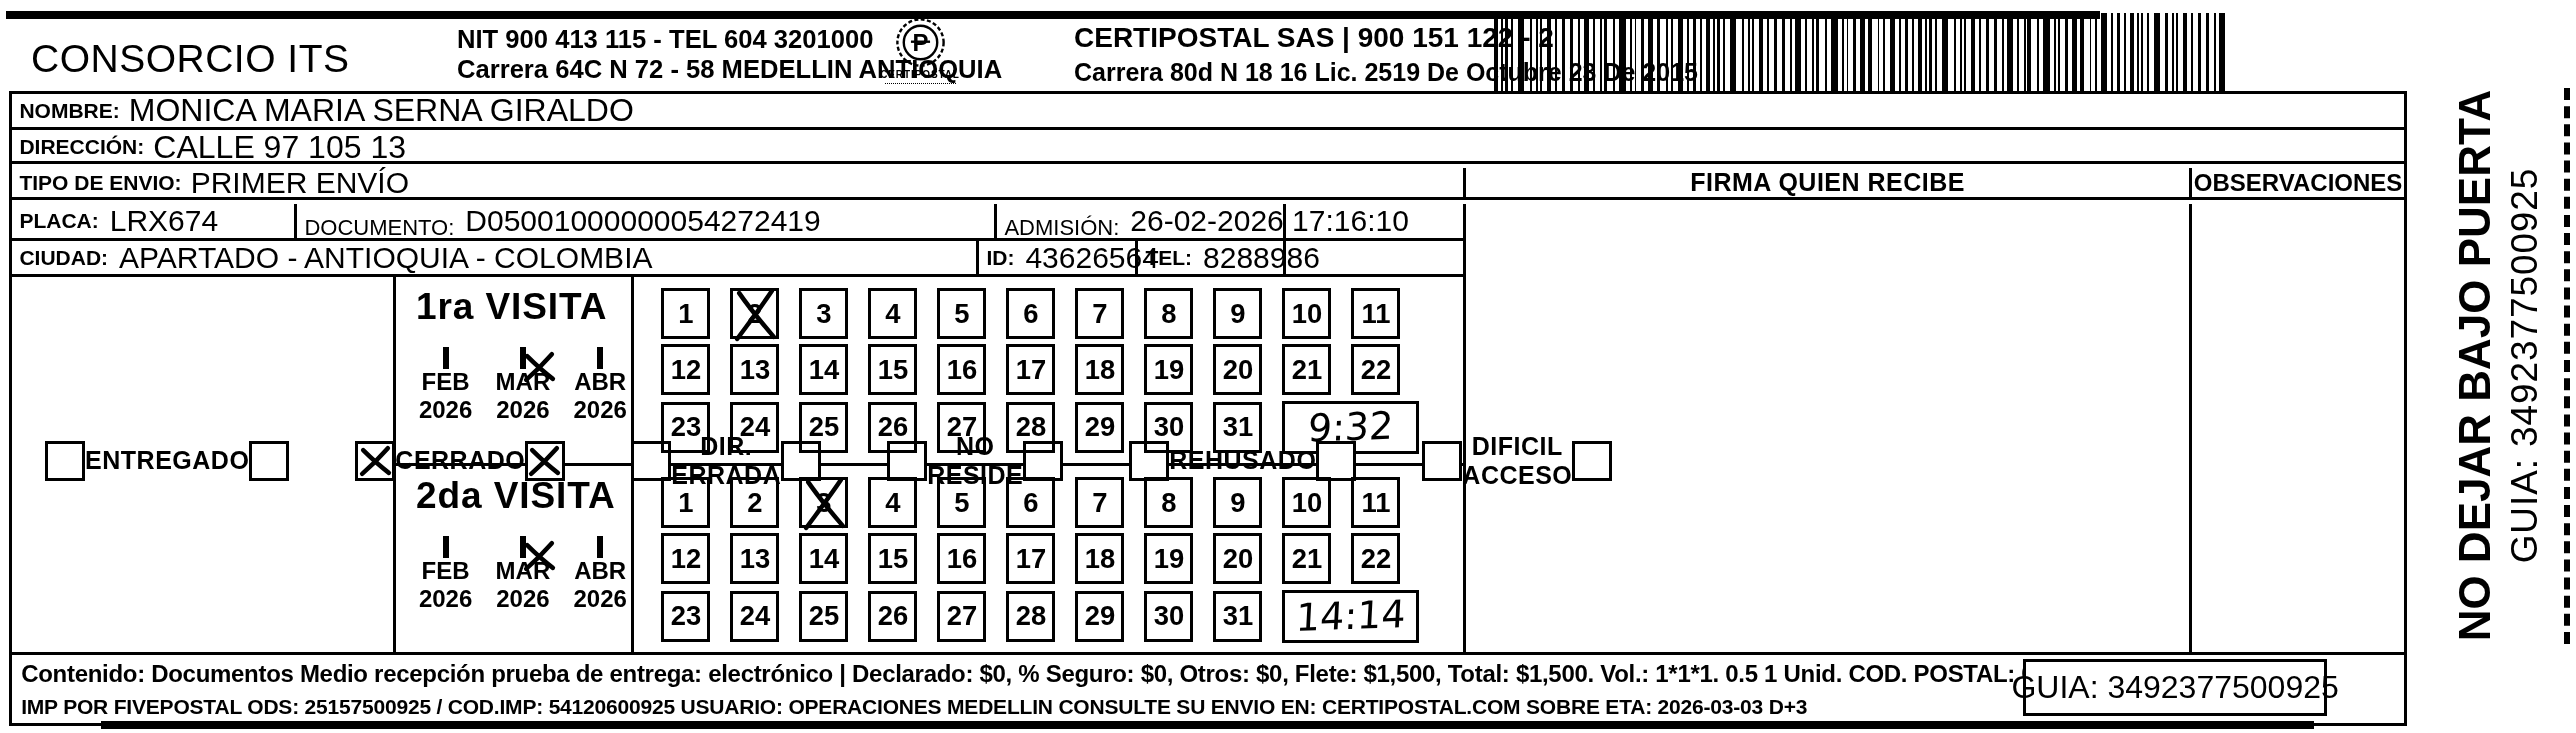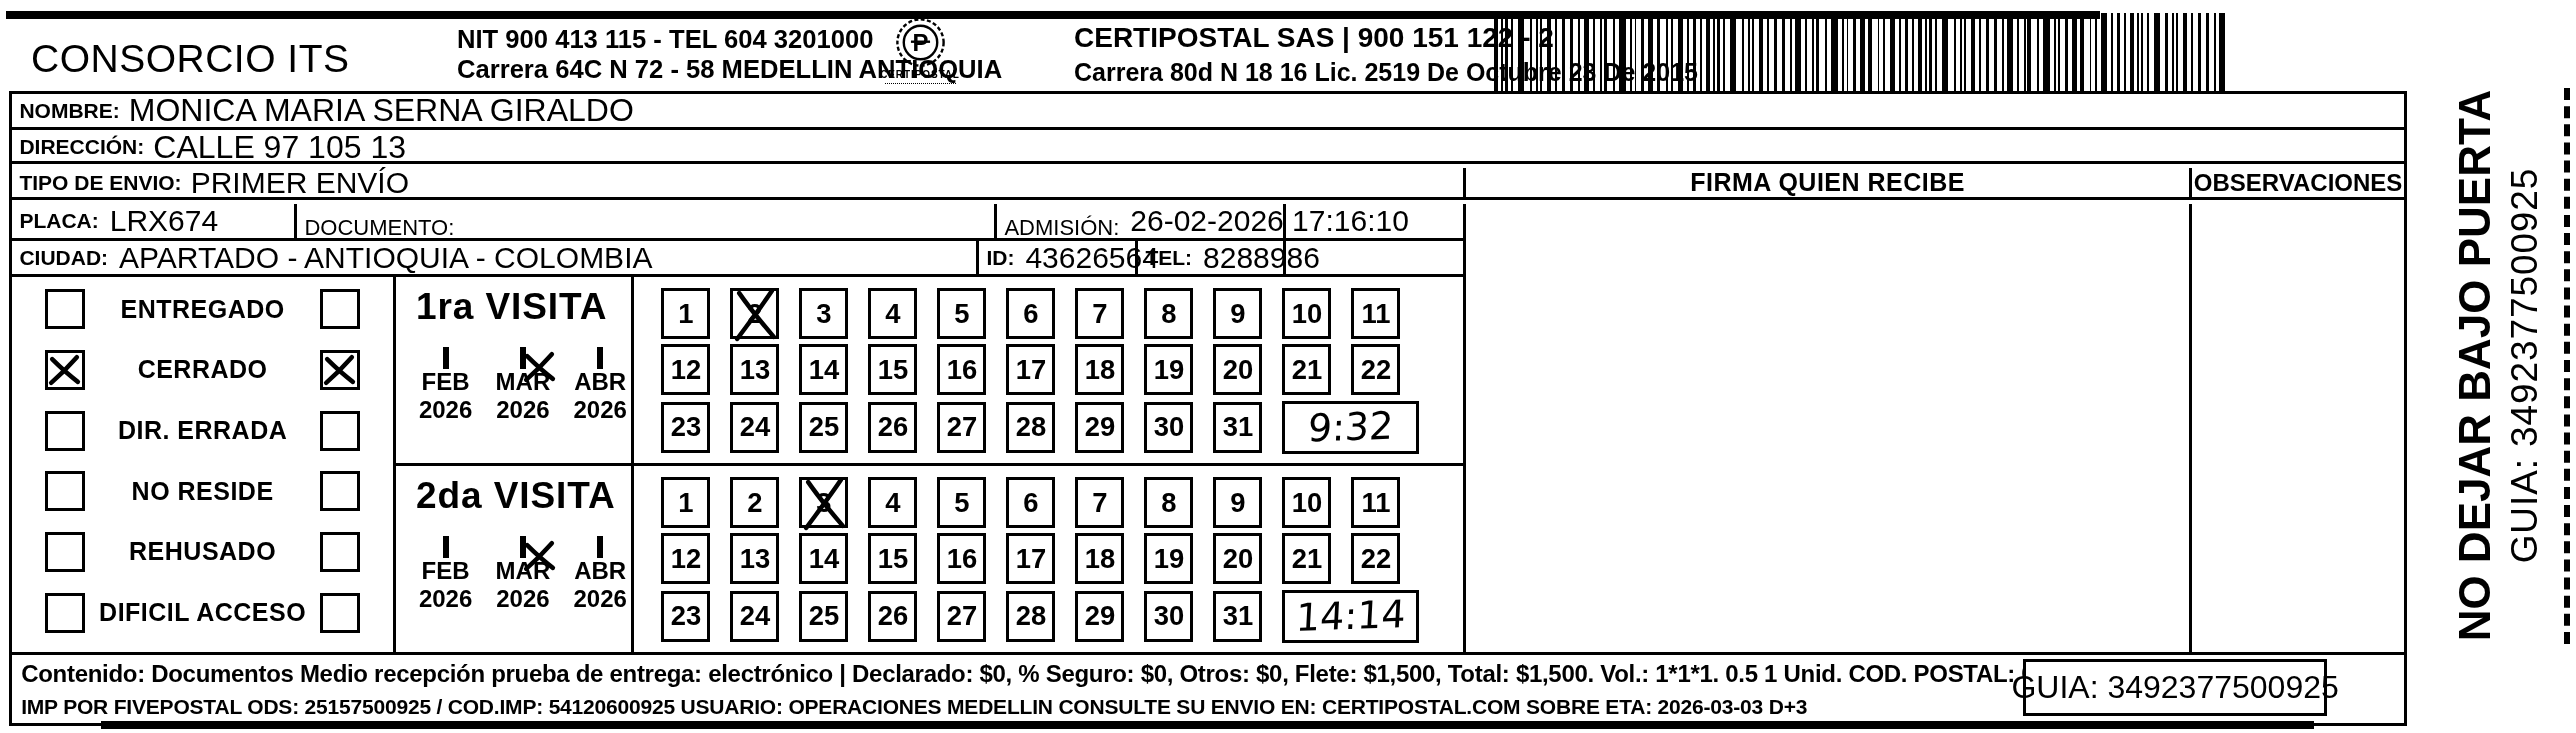--- a/index.html
+++ b/index.html
@@ -256,20 +256,21 @@
     <div class="main">
       <div class="leftSec">
 
         <div class="rowPl">
           <div class="cell pc1">
             <span class="lab">PLACA:</span>
             <span class="val">LRX674</span>
           </div>
           <div class="cell pc2">
             <span class="lab2">DOCUMENTO:</span>
+            <span class="val">D05001000000054272419</span>
           </div>
           <div class="cell pc3">
             <span class="lab2">ADMISIÓN:</span>
             <span class="val">26-02-2026 17:16:10</span>
           </div>
         </div>
 
         <div class="rowCi">
           <div class="cell cc1">
             <span class="lab">CIUDAD:</span>
@@ -280,21 +281,21 @@
             <span class="val">43626564</span>
           </div>
           <div class="cell cc3">
             <span class="lab">TEL:</span>
             <span class="val">8288986</span>
           </div>
         </div>
 
         <div class="visitsArea">
           <div class="statusCol">
-            <div id="status-grid" style="display:flex;flex-direction:column;flex:1;">
+            <div id="status-grid" style="display:flex;flex:1;">
                 <div class="sRow">
                   <span class="cbox"></span>
                   <span class="sLabel">ENTREGADO</span>
                   <span class="cbox"></span>
                 </div>
                 <div class="sRow">
                   <span class="cbox">
                     <svg class="xmark" viewBox="0 0 36 36">
                       <path d="M6 8 C 13 15, 23 24, 31 30"></path>
                       <path d="M30 6 C 22 15, 13 24, 5 31"></path>

